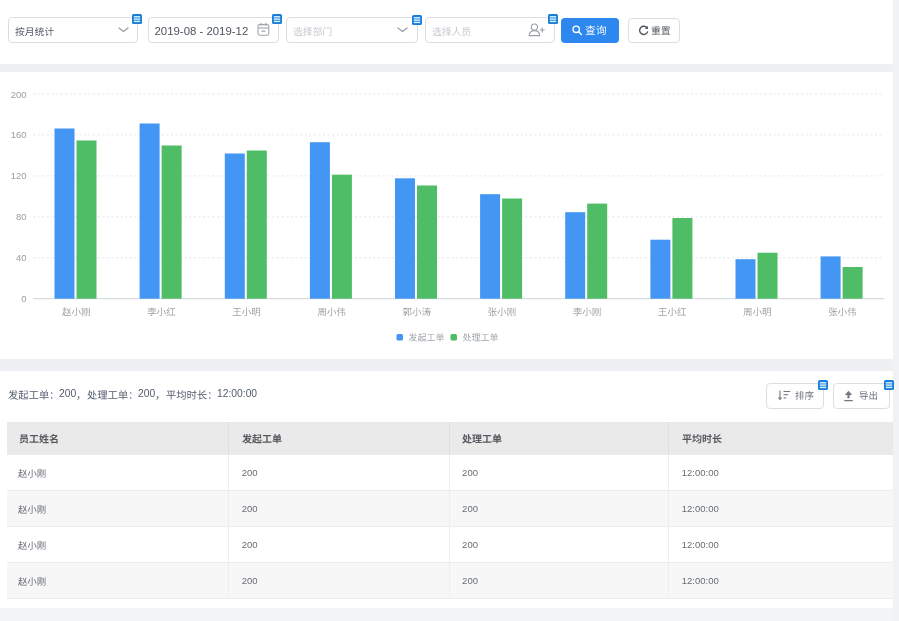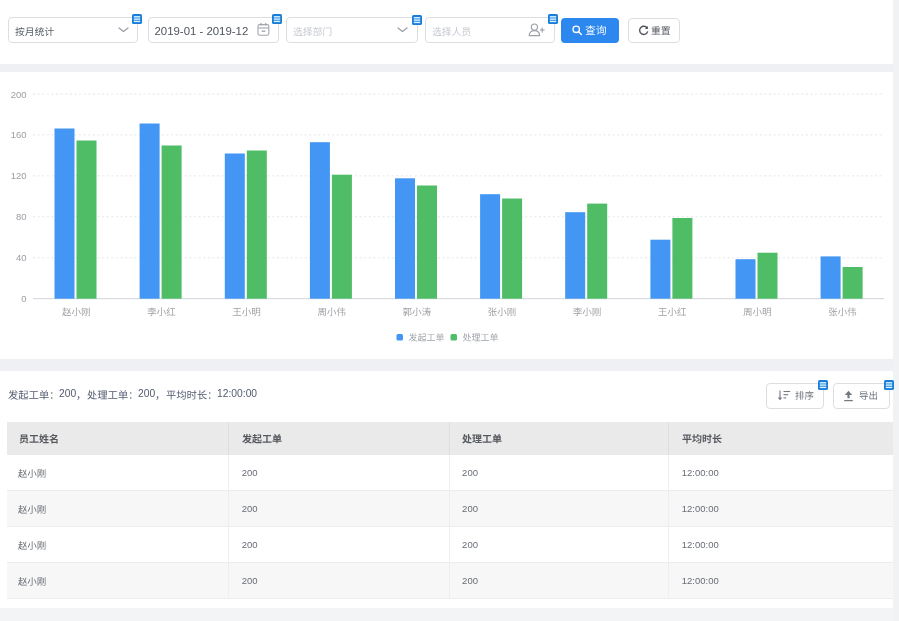--- a/index.html
+++ b/index.html
@@ -80,21 +80,21 @@
 <svg class="ab" style="left:117.5px;top:26.8px" width="11" height="6">
     <path d="M1 1 L5.5 4.4 L10 1" fill="none" stroke="#9aa0a8" stroke-width="1.3" stroke-linecap="round" stroke-linejoin="round"></path>
   </svg>
 <svg class="ab" style="left:132.0px;top:14.0px" width="10" height="10">
     <rect x="0" y="0" width="10" height="10" rx="1.6" fill="#1a7ed8"></rect>
     <rect x="1.8" y="2.1" width="6.4" height="1.4" fill="#d9f3ff"></rect>
     <rect x="1.8" y="4.4" width="6.4" height="1.4" fill="#d9f3ff"></rect>
     <rect x="1.8" y="6.7" width="6.4" height="1.4" fill="#d9f3ff"></rect>
   </svg>
 <div class="ctrl" style="left:148px;top:17px;width:131px;height:26px"></div>
-<div class="ab" style="left:154.5px;top:23.57px;font-size:11.4px;line-height:14.25px;color:#4e545e;">2019-01 - 2019-12</div>
+<div class="ab" style="left:154.5px;top:23.57px;font-size:11.4px;line-height:14.25px;color:#4e545e;">2019-08 - 2019-12</div>
 <svg class="ab" style="left:257px;top:22px" width="13" height="15">
     <rect x="1" y="2.6" width="10.8" height="10.6" rx="1.6" fill="none" stroke="#a0a5ad" stroke-width="1.1"></rect>
     <line x1="1.2" y1="6" x2="11.6" y2="6" stroke="#a0a5ad" stroke-width="1.1"></line>
     <line x1="4.1" y1="1" x2="4.1" y2="3.6" stroke="#a0a5ad" stroke-width="1.2"></line>
     <line x1="8.7" y1="1" x2="8.7" y2="3.6" stroke="#a0a5ad" stroke-width="1.2"></line>
     <line x1="4.6" y1="9.2" x2="8.4" y2="9.2" stroke="#a0a5ad" stroke-width="1.3"></line>
   </svg>
 <svg class="ab" style="left:272.0px;top:14.0px" width="10" height="10">
     <rect x="0" y="0" width="10" height="10" rx="1.6" fill="#1a7ed8"></rect>
     <rect x="1.8" y="2.1" width="6.4" height="1.4" fill="#d9f3ff"></rect>

